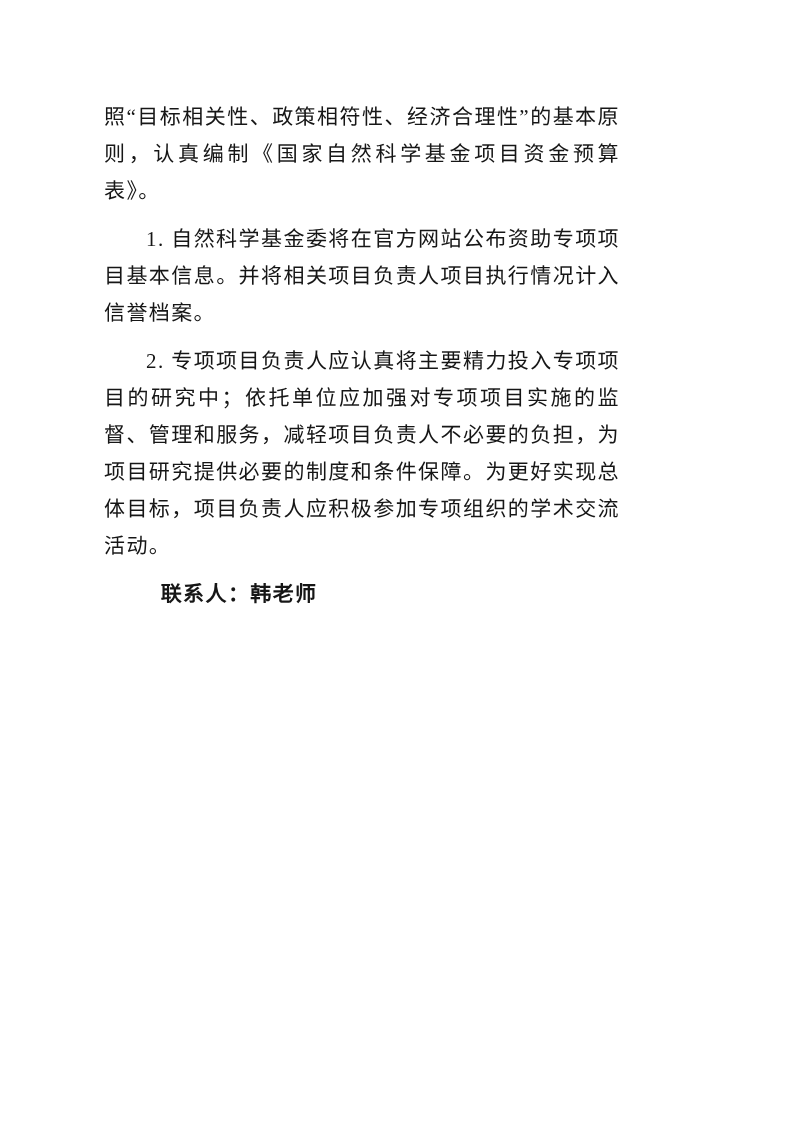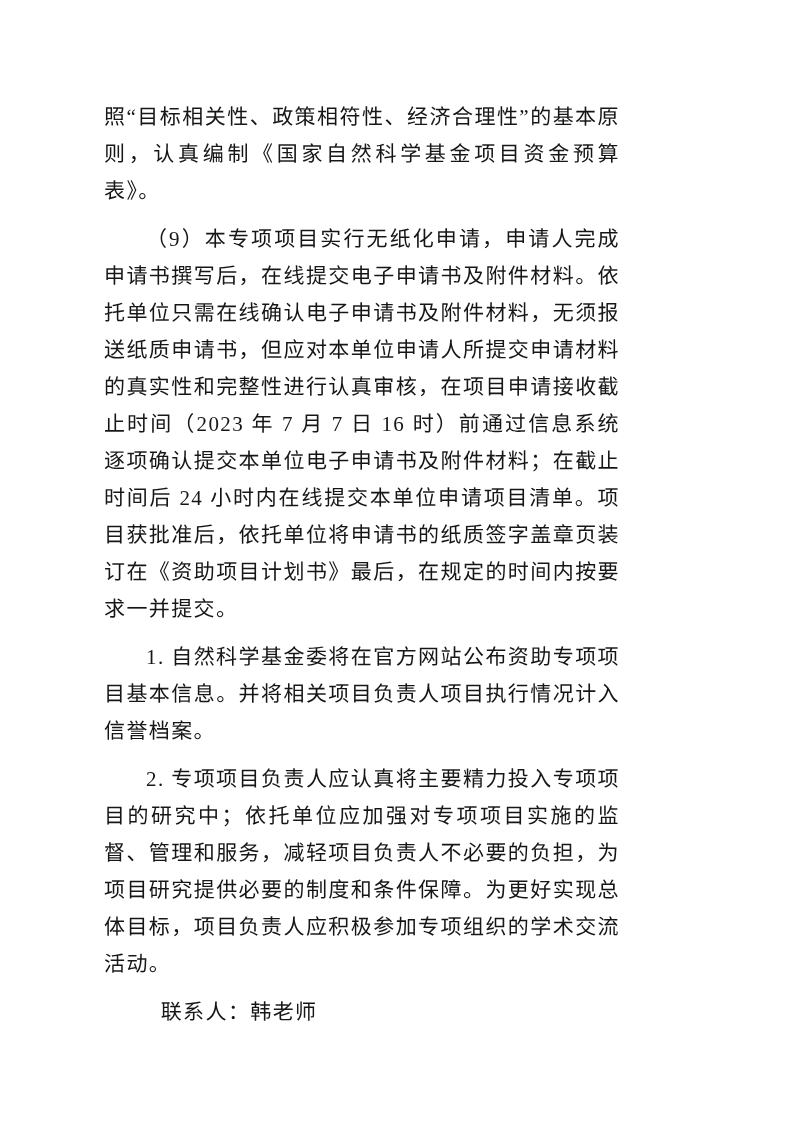--- a/index.html
+++ b/index.html
@@ -26,30 +26,29 @@
   }
   .page p {
     margin: 0 0 11px 0;
     text-align: justify;
     text-justify: inter-character;
     word-break: normal;
   }
   .p-cont   { text-indent: 0; }
   .p-ind    { text-indent: 2em; }
   .p-ind-d  { text-indent: 2.45em; }
-  .p-ind-dd { text-indent: 2.7em; }
+  .p-ind-dd { text-indent: 2.7em; font-weight: bold; }
   .p-single { text-align: left; }
 </style>
 </head>
 <body>
 
 <div class="page">
   <p class="p-cont">照“目标相关性、政策相符性、经济合理性”的基本原则，认真编制《国家自然科学基金项目资金预算表》。</p>
 
-  <p class="p-ind">（9）本专项项目实行无纸化申请，申请人完成申请书撰写后，在线提交电子申请书及附件材料。依托单位只需在线确认电子申请书及附件材料，无须报送纸质申请书，但应对本单位申请人所提交申请材料的真实性和完整性进行认真审核，在项目申请接收截止时间（2023 年 7 月 7 日 16 时）前通过信息系统逐项确认提交本单位电子申请书及附件材料；在截止时间后 24 小时内在线提交本单位申请项目清单。项目获批准后，依托单位将申请书的纸质签字盖章页装订在《资助项目计划书》最后，在规定的时间内按要求一并提交。</p>
 
 
   <p class="p-ind">1. 自然科学基金委将在官方网站公布资助专项项目基本信息。并将相关项目负责人项目执行情况计入信誉档案。</p>
 
   <p class="p-ind">2. 专项项目负责人应认真将主要精力投入专项项目的研究中；依托单位应加强对专项项目实施的监督、管理和服务，减轻项目负责人不必要的负担，为项目研究提供必要的制度和条件保障。为更好实现总体目标，项目负责人应积极参加专项组织的学术交流活动。</p>
 
 
 
   <p class="p-ind-dd p-single">联系人：韩老师</p>
 </div>

